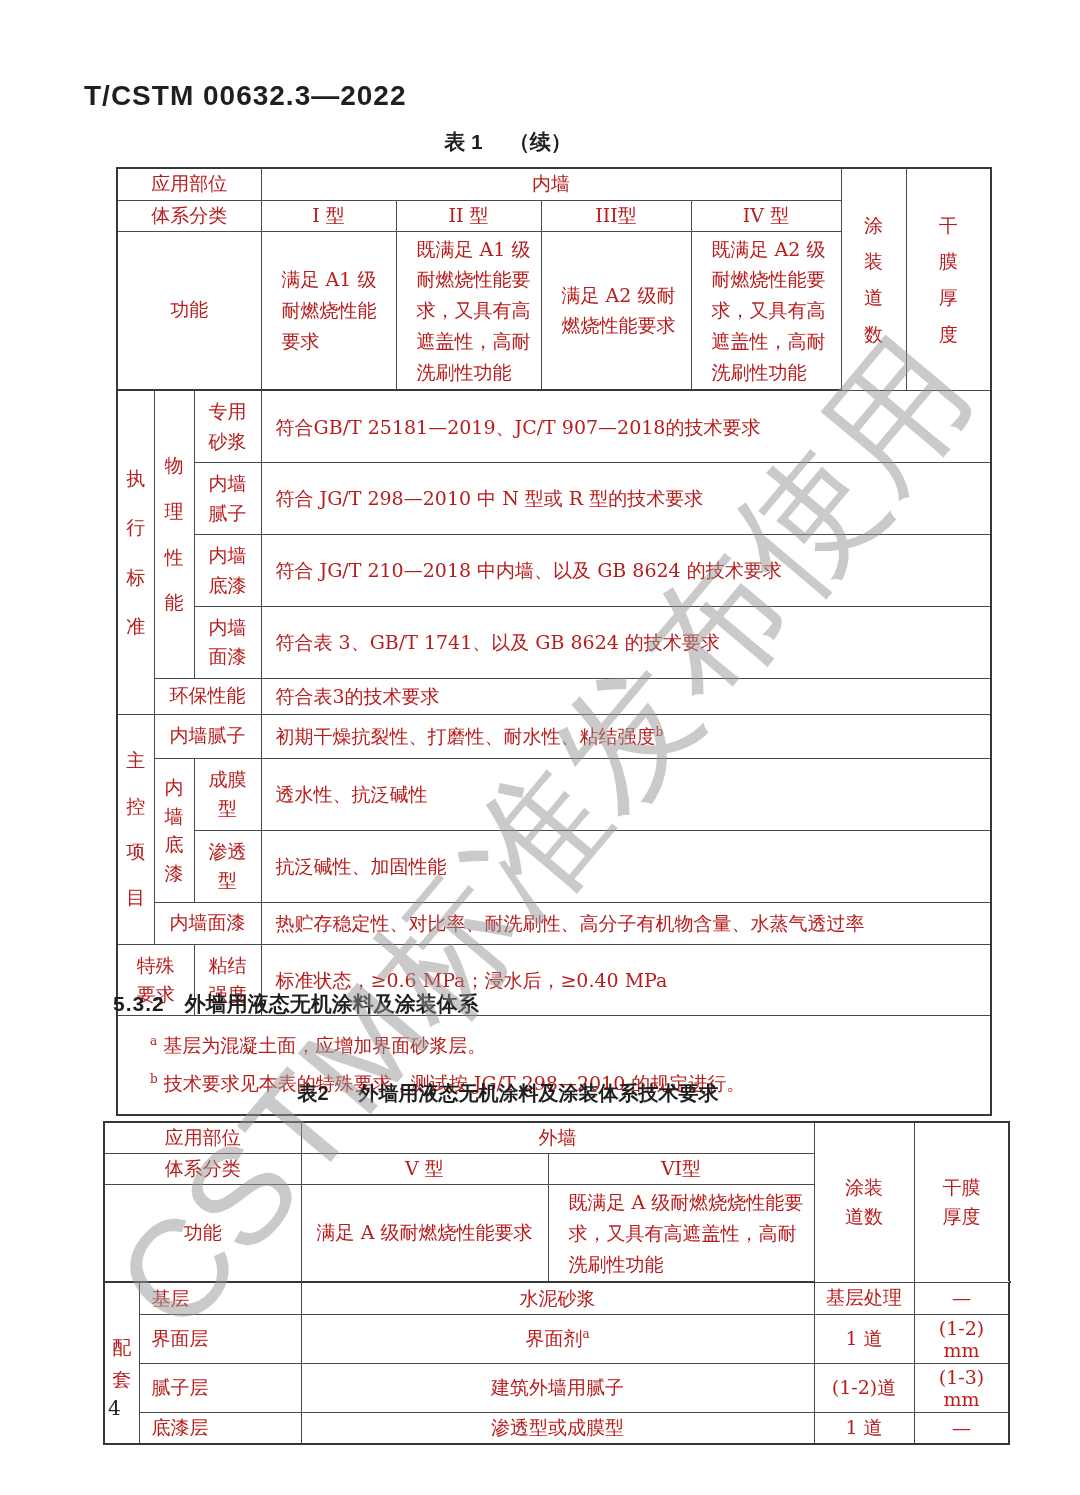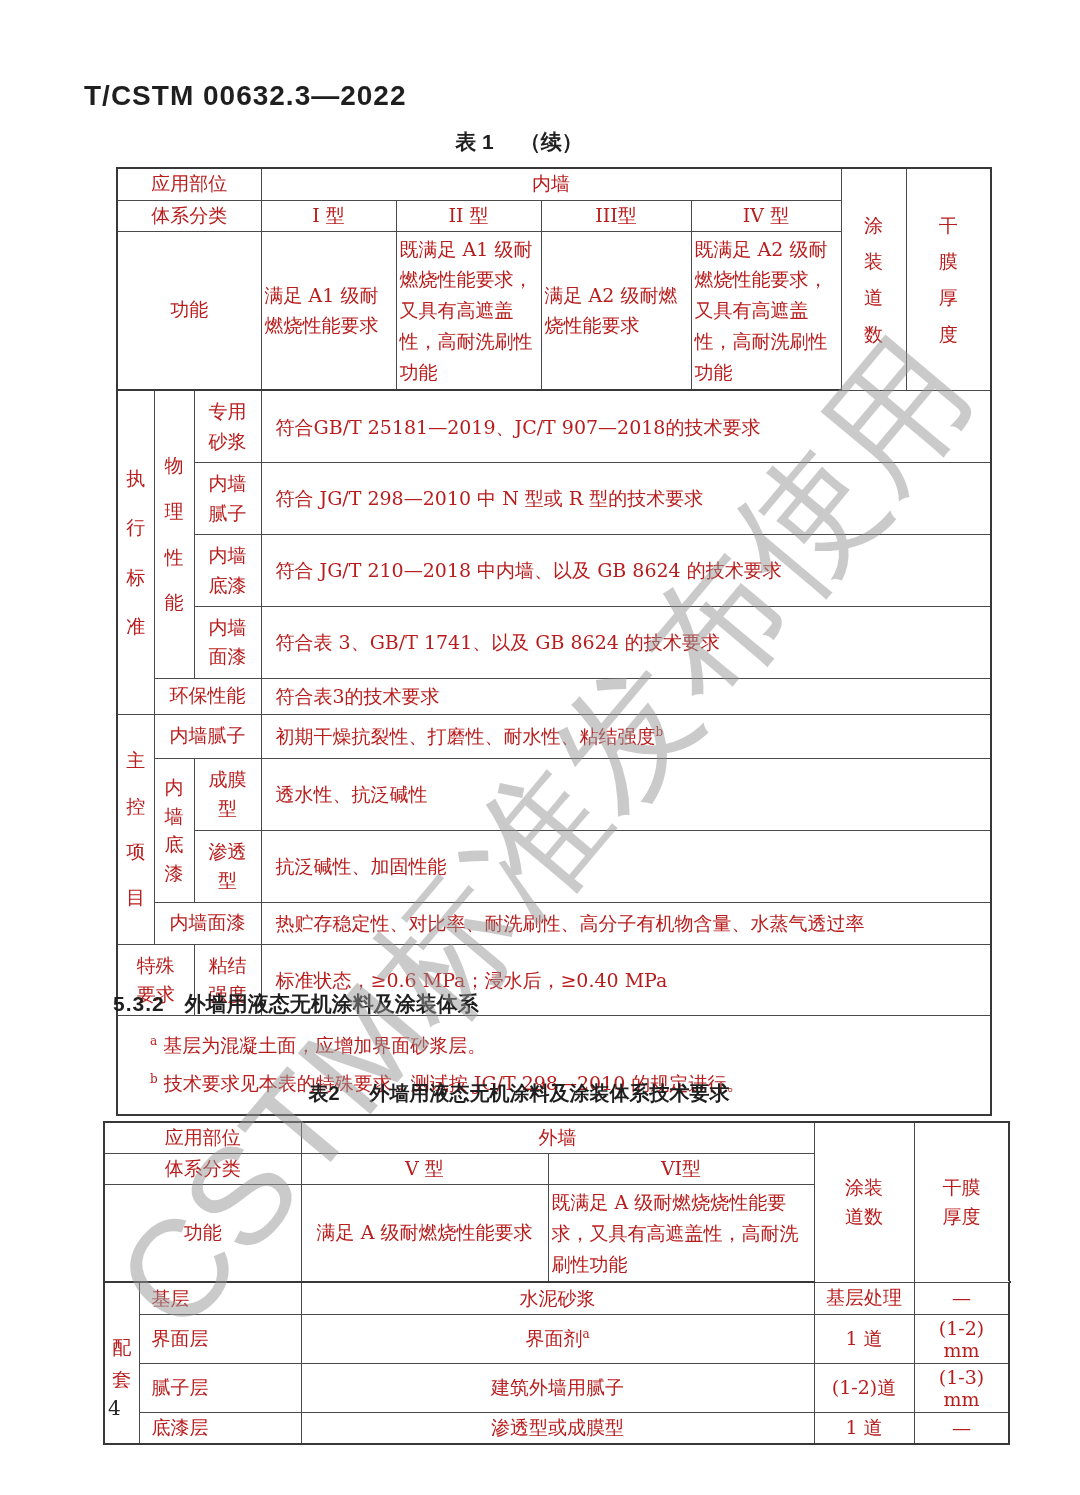--- a/index.html
+++ b/index.html
@@ -11,21 +11,21 @@
     font-family:"DejaVu Serif","Liberation Serif",serif;
     color:#262626;
   }
   .abs{position:absolute;}
   .doc-number{
     left:84px;top:80px;
     font-family:"Liberation Sans","DejaVu Sans",sans-serif;
     font-weight:600;font-size:28px;letter-spacing:1px;color:#1f1f1f;
   }
   .caption{
-    left:11px;width:1016px;text-align:center;
+    left:0;width:1016px;text-align:center;
     font-family:"Liberation Sans","DejaVu Sans",sans-serif;
     font-weight:700;font-size:21px;color:#1f1f1f;
   }
   .caption .gap{margin-right:26px;}
   .doc-table{
     border-collapse:collapse;table-layout:fixed;
     font-size:19px;color:#b91c1c;
   }
   .doc-table td{
     border:1px solid #4a4a4a;
@@ -33,21 +33,21 @@
     padding:2px 4px;
     text-align:center;
     overflow:hidden;
   }
   table.doc-table{border:2px solid #383838;}
   .doc-table .thick-bottom{border-bottom:2px solid #383838;}
   .doc-table td.txt{
     text-align:left;padding-left:14px;line-height:1.5;
   }
   .doc-table td.func{
-    text-align:left;padding-left:3px;padding-right:8px;line-height:1.62;
+    text-align:left;padding-left:20px;padding-right:8px;line-height:1.62;
   }
   .vstack{width:1.15em;margin:0 auto;word-break:break-all;text-align:center;}
   .lh26{line-height:2.6;}
   .lh24{line-height:2.4;}
   .lh19{line-height:1.9;}
   .lh15{line-height:1.5;}
   .lh17{line-height:1.7;text-align:center;}
   .wrap2{max-width:2.35em;margin:4px auto;line-height:1.55;word-break:break-all;text-align:center;}
   .notes-cell{
     text-align:left !important;

